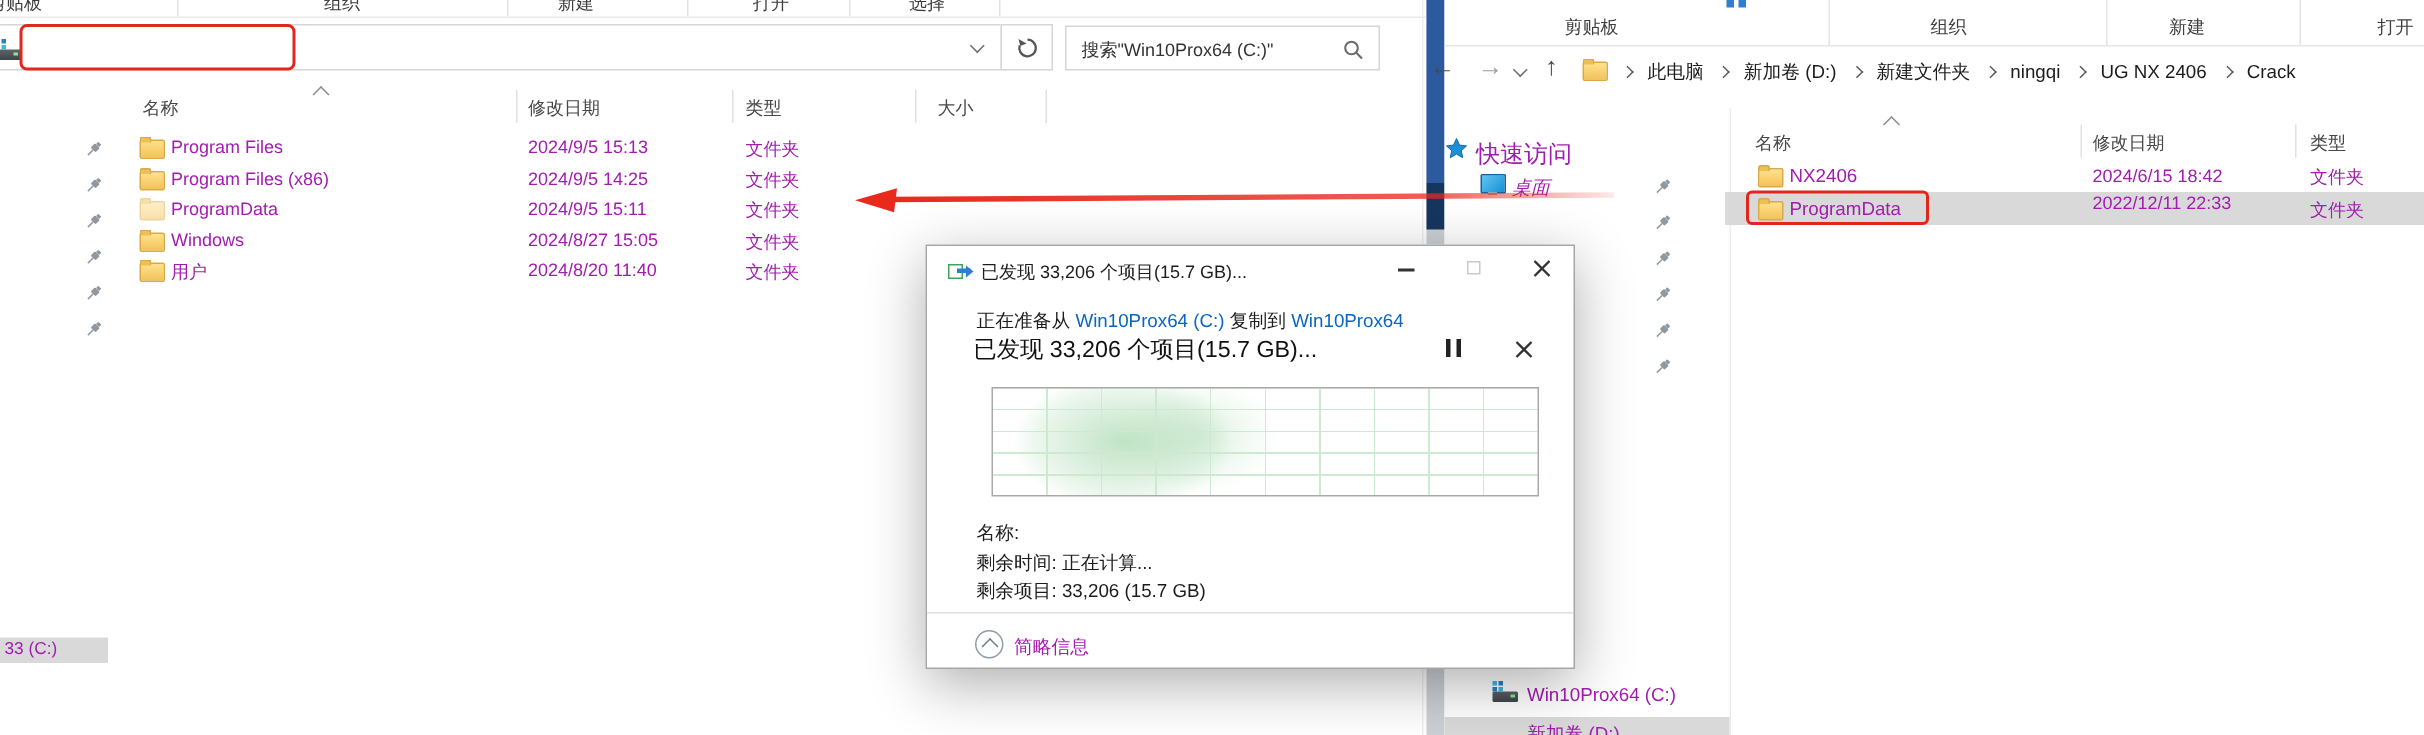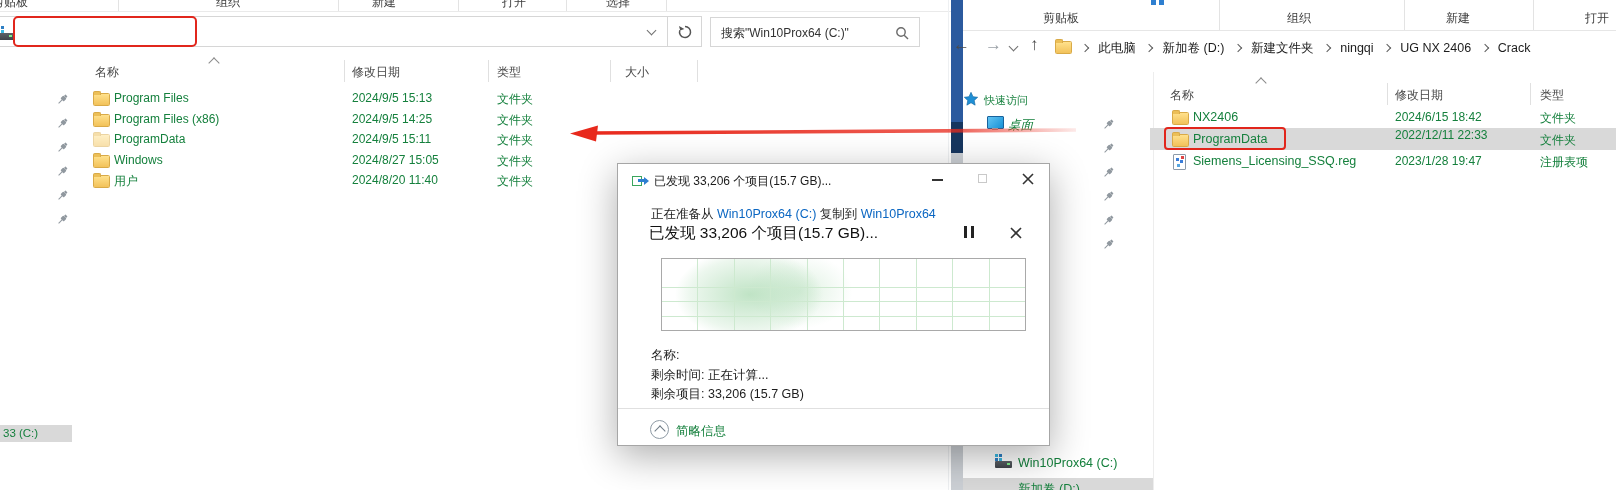--- a/index.html
+++ b/index.html
@@ -3,21 +3,21 @@
 <meta charset="utf-8">
 <style>
   html,body{margin:0;padding:0;background:#fff;}
   #screen{position:relative;width:1616px;height:490px;overflow:hidden;background:#fff;
     font-family:"Liberation Sans","DejaVu Sans",sans-serif;color:#1c1c1c;font-size:12px;}
   .abs{position:absolute;}
   .vline{position:absolute;width:1px;background:#e3e3e3;}
   .hline{position:absolute;height:1px;background:#e6e6e6;}
   .ribbon-label{position:absolute;color:#3d3d3d;font-size:12px;white-space:nowrap;}
   .hdr{position:absolute;color:#474747;font-size:12px;white-space:nowrap;}
-  .cell{position:absolute;font-size:12px;color:#15803d;white-space:nowrap;text-align:right;}
+  .cell{position:absolute;font-size:12px;color:#a21caf;white-space:nowrap;text-align:right;}
   .crumb{font-size:12.5px;color:#1c1c1c;white-space:nowrap;display:inline-block;}
   .cR{display:inline-block;width:5px;height:5px;border-right:1.4px solid #5a5a5a;border-bottom:1.4px solid #5a5a5a;transform:rotate(-45deg);margin:0 7px 1px 7px;}
   .cUp{display:inline-block;width:7px;height:7px;border-left:1.3px solid #8a8a8a;border-top:1.3px solid #8a8a8a;transform:rotate(45deg);}
   .cDown{display:inline-block;width:6px;height:6px;border-left:1.3px solid #707070;border-top:1.3px solid #707070;transform:rotate(225deg);}
   
   .folder{position:absolute;width:15px;height:11px;background:linear-gradient(#ffe18c,#f2c25a);border:1px solid #d9aa47;border-radius:1.5px;}
   .folder::before{content:"";position:absolute;top:-3px;left:-1px;width:6px;height:3px;background:#ecbf57;border:1px solid #d9aa47;border-bottom:none;border-radius:2px 2px 0 0;}
   .folder.dim{opacity:.5;}
   
   .desk{position:absolute;width:15px;height:11px;background:linear-gradient(135deg,#62c4f3,#1691d6);border:1px solid #18629c;border-radius:1px;}
@@ -246,21 +246,21 @@
         <span class="cR"></span>
         <span class="crumb">Crack</span>
       </div>
     </div>
 
     <div class="vline" style="left:190px;top:72px;height:418px;background:#ededed;"></div>
     <div class="abs" style="left:0;top:90px;width:190px;height:20px;">
       <svg class="star" style="left:0;top:1px;" viewBox="0 0 24 24">
           <path d="M12 2l3 6.6 7 .8-5.2 4.8 1.4 7L12 17.6 5.8 21.2l1.4-7L2 9.4l7-.8z" fill="#1e8fd5" stroke="#156aa5" stroke-width="1"></path>
         </svg>
-      <span class="cell" style="left:21px;top:3px;font-size:11px;">快速访问</span>
+      <span class="cell" style="left:21px;top:3px;font-size:16px;">快速访问</span>
     </div>
     <div class="abs" style="left:0;top:114px;width:190px;height:20px;font-style:italic;">
       <span class="desk" style="left:24px;top:2px;"></span>
       <span class="cell" style="left:45px;top:3px;font-size:12.5px;">桌面</span>
     </div>
     <div class="pins" style="left:139px;top:118px;">
         <span class="pin">
           <svg viewBox="0 0 16 16">
             <g fill="#90989f" transform="rotate(45 8 8)">
               <rect x="6.2" y="1" width="3.6" height="2.6" rx="0.6"></rect>
@@ -341,26 +341,20 @@
         <span class="cell" style="left:40px;top:4px;font-size:12.5px;">NX2406</span>
         <span class="cell" style="left:242px;top:4px;">2024/6/15 18:42</span>
         <span class="cell" style="left:387px;top:4px;">文件夹</span>
       </div>
       <div class="abs" style="left:-3px;top:22px;width:466px;height:22px;background:#d9d9d9;">
         <span class="folder" style="left:22px;top:6px;"></span>
         <span class="cell" style="left:43px;top:4px;font-size:12.5px;">ProgramData</span>
         <span class="cell" style="left:245px;top:0;">2022/12/11 22:33</span>
         <span class="cell" style="left:390px;top:4px;">文件夹</span>
         <div class="redbox" style="left:14px;top:-1px;width:122px;height:23px;border-width:2.4px;border-radius:4px;"></div>
-      </div>
-      <div class="abs" style="left:0;top:44px;width:463px;height:22px;">
-        <span class="regfile" style="left:20px;top:4px;"></span>
-        <span class="cell" style="left:40px;top:4px;font-size:12.5px;">Siemens_Licensing_SSQ.reg</span>
-        <span class="cell" style="left:242px;top:4px;">2023/1/28 19:47</span>
-        <span class="cell" style="left:387px;top:4px;">注册表项</span>
       </div>
     </div>
   </div>
 
   <svg class="abs" style="left:560px;top:110px;" width="530" height="40" viewBox="0 0 530 40">
     <defs>
       <linearGradient id="arrowfade" x1="0" y1="0" x2="1" y2="0">
         <stop offset="0" stop-color="#e8291c" stop-opacity="1"></stop>
         <stop offset="0.75" stop-color="#e8291c" stop-opacity="0.75"></stop>
         <stop offset="1" stop-color="#e8291c" stop-opacity="0.1"></stop>

